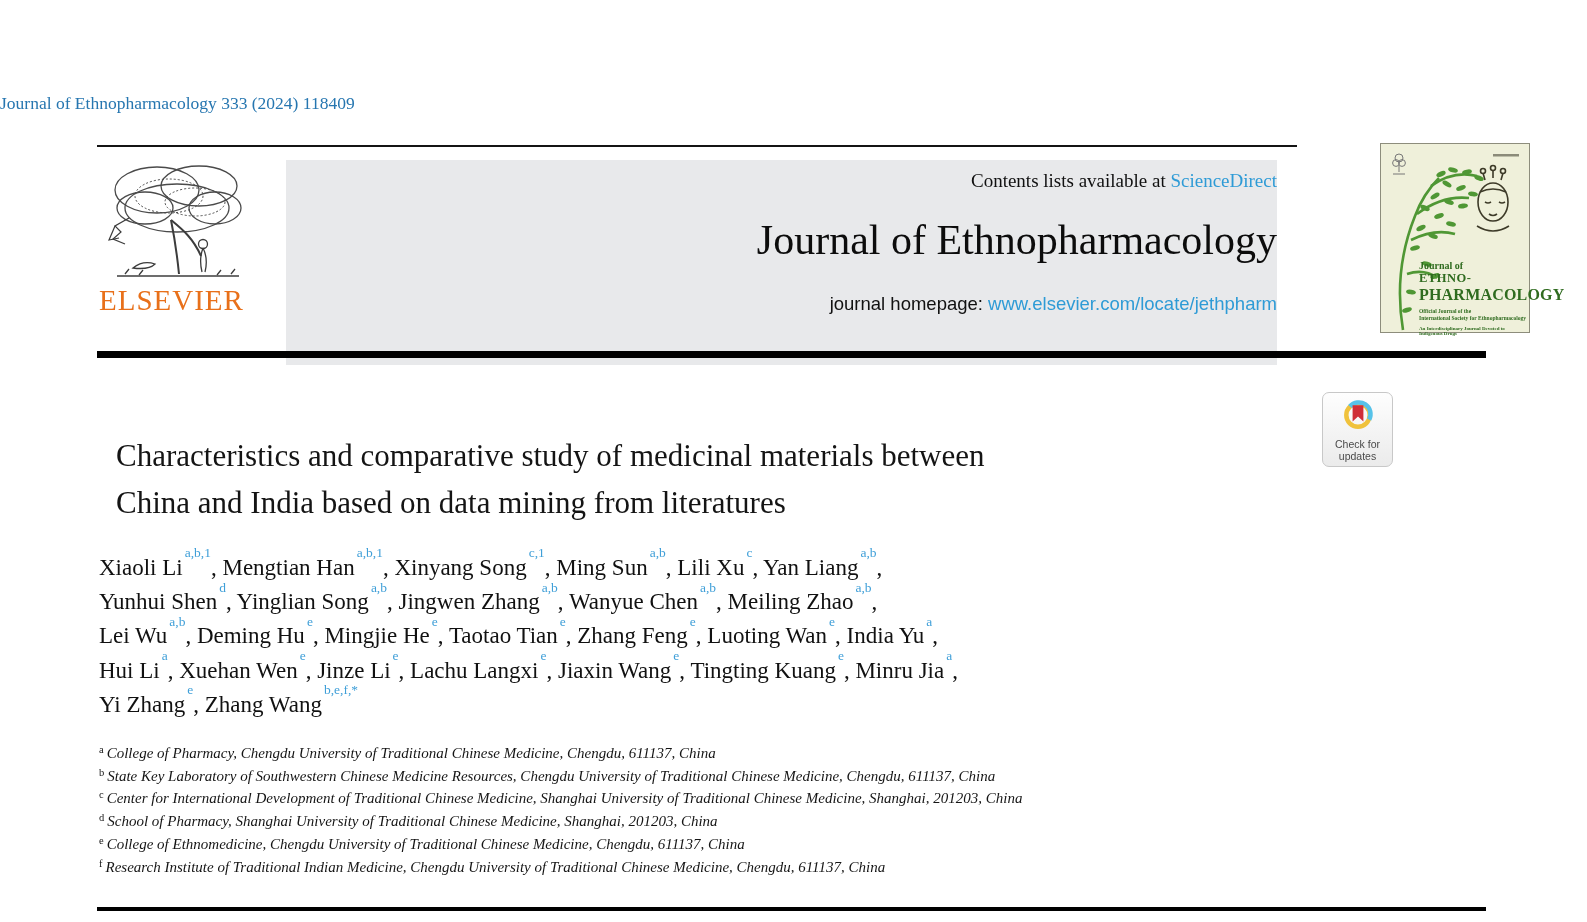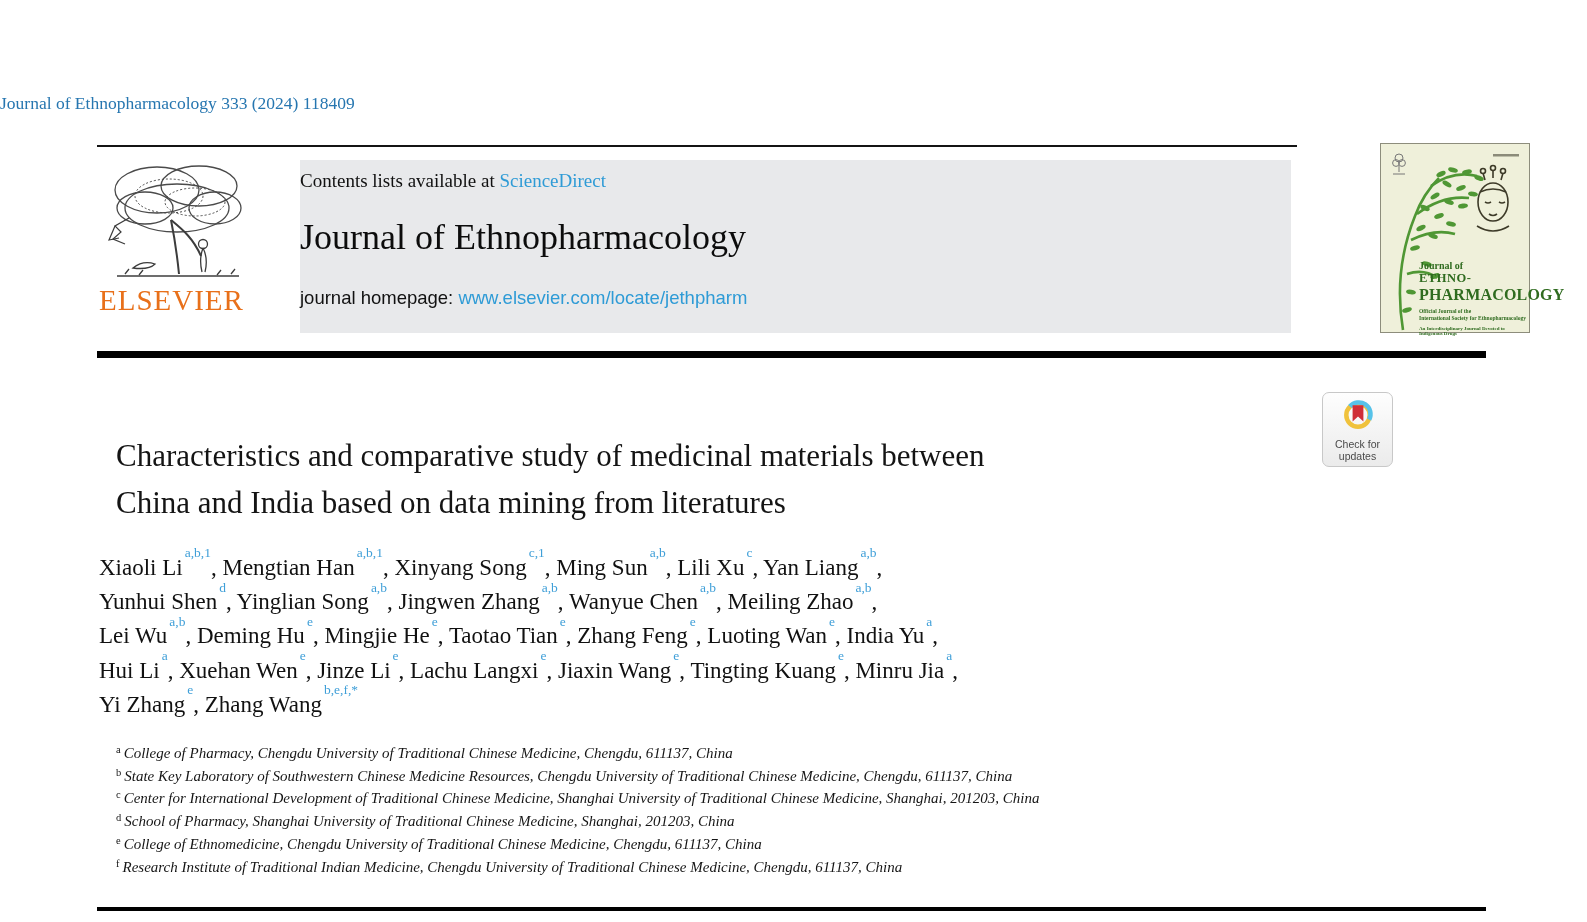--- a/index.html
+++ b/index.html
@@ -15,25 +15,25 @@
   .rule-thick{position:absolute;left:97px;top:351px;width:1389px;height:7px;background:#000;}
   .rule-bottom{position:absolute;left:97px;top:907px;width:1389px;height:4px;background:#000;}
 
   
   .elsevier{position:absolute;left:99px;top:156px;width:162px;height:182px;}
   .elsevier svg{display:block;}
   .elsevier-word{margin-top:2px;font-size:29px;letter-spacing:1px;color:var(--orange);
                  font-family:"Liberation Serif",serif;}
 
   
-  .graybox{position:absolute;left:300px;top:160px;width:991px;height:173px;
-           background:#e8e9eb;text-align:left;}
+  .graybox{position:absolute;left:286px;top:160px;width:991px;height:205px;
+           background:#e8e9eb;text-align:right;}
   .contents-line{margin-top:10px;font-size:19px;color:#111;}
   .contents-line a{color:var(--link-blue);text-decoration:none;cursor:pointer;}
-  .journal-title{margin-top:24px;font-size:36px;color:#0c0c0c;}
+  .journal-title{margin-top:24px;font-size:42px;color:#0c0c0c;}
   .homepage-line{margin-top:29px;font-size:18.5px;color:#111;
                  font-family:"Liberation Sans",sans-serif;}
   .homepage-line a{color:var(--link-blue);text-decoration:none;cursor:pointer;}
 
   
   .cover{position:absolute;left:1380px;top:143px;width:150px;height:190px;
          background:var(--cover-bg);border:1px solid #8d8d7c;box-sizing:border-box;}
   .cover svg{position:absolute;left:0;top:0;}
   .cover-text{position:absolute;left:38px;top:116px;width:108px;color:var(--cover-dark-green);}
   .cover-t1{font-size:10px;font-weight:bold;}
@@ -49,21 +49,21 @@
   .badge svg{margin-top:5px;}
   .badge-text{font-family:"Liberation Sans",sans-serif;font-size:10.5px;line-height:12px;color:#4a4a4a;}
 
   
   .title{position:absolute;left:116px;top:432px;width:1210px;font-size:31px;
          line-height:47px;color:#141414;font-weight:normal;margin:0;}
   .authors{position:absolute;left:99px;top:551px;width:1230px;font-size:23px;
            line-height:34.2px;color:#111;}
   .authors sup{font-size:13.5px;color:var(--sup-blue);position:relative;top:-9px;
                margin-left:2px;line-height:0;}
-  .affils{position:absolute;left:116px;top:742px;width:1240px;font-size:15px;
+  .affils{position:absolute;left:99px;top:742px;width:1240px;font-size:15px;
           line-height:22.7px;color:#151515;}
   .affil-row .affil-sup{font-style:normal;font-size:10.5px;position:relative;top:-5px;
           margin-right:3px;line-height:0;}
   .affil-row .affil-text{font-style:italic;}
 </style>
 </head>
 <body>
 
 <div class="page">
 

